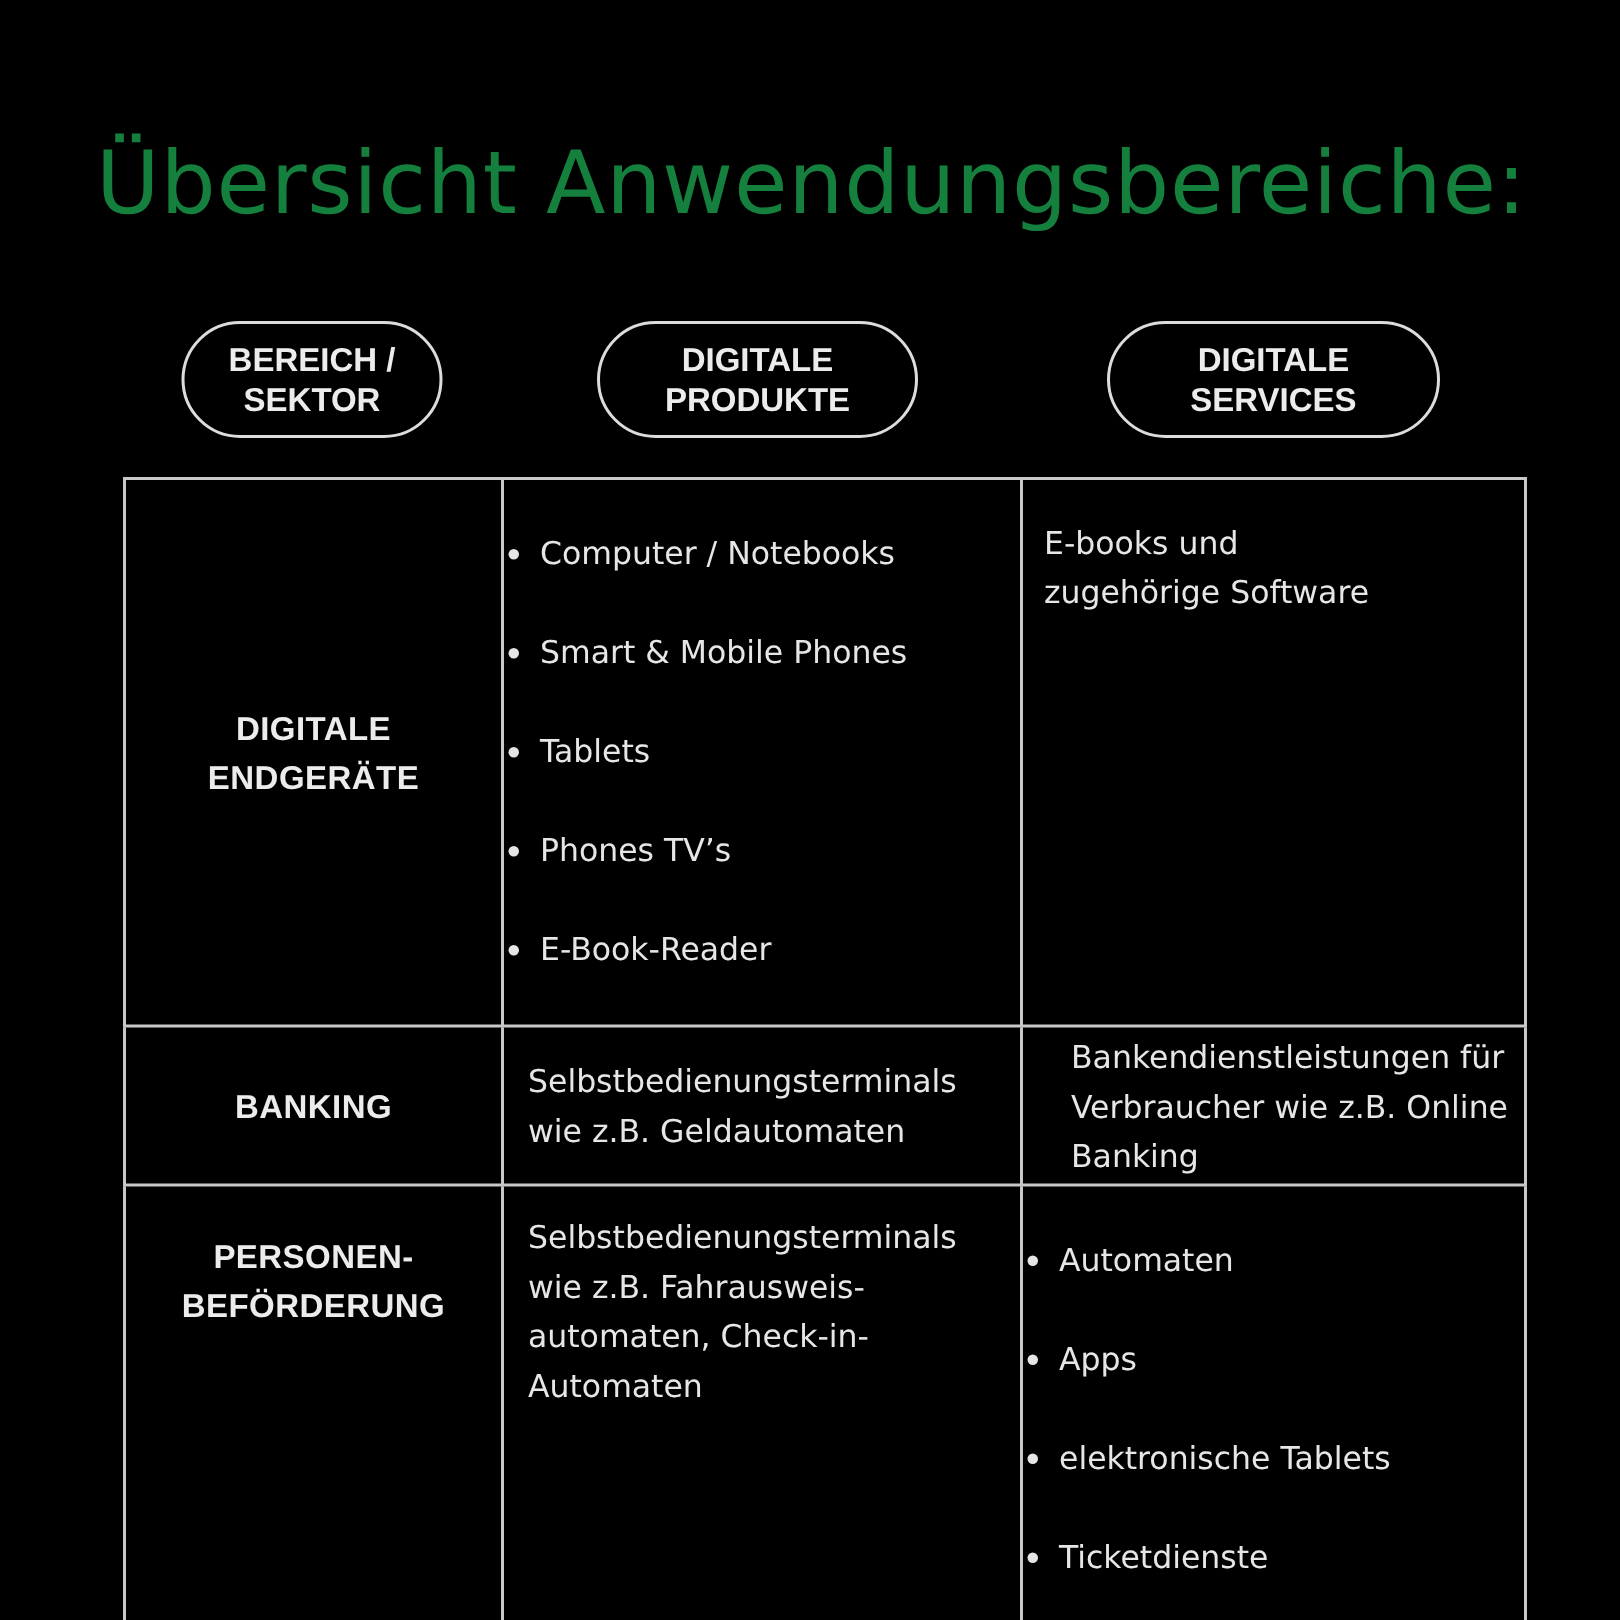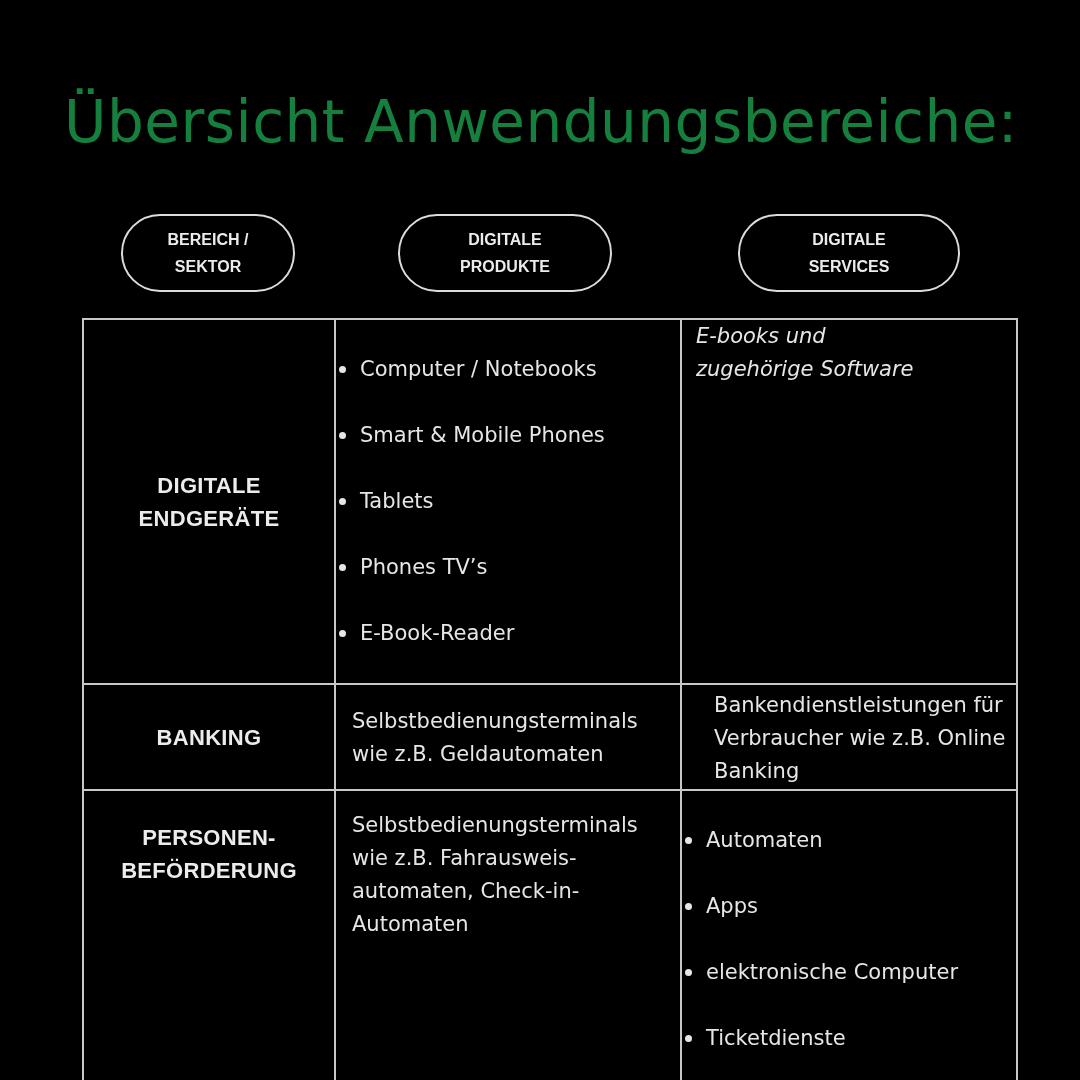--- a/index.html
+++ b/index.html
@@ -33,21 +33,21 @@
       top: 214px;
       height: 78px;
       border: 2px solid #dcdcdc;
       border-radius: 40px;
       box-sizing: border-box;
       display: flex;
       align-items: center;
       justify-content: center;
       text-align: center;
       font-weight: 700;
-      font-size: 16px;
+      font-size: 22px;
       line-height: 27px;
       color: #ececec;
       white-space: pre-line;
     }
     .pill.p1 { left: 121px; width: 174px; }
     .pill.p2 { left: 398px; width: 214px; }
     .pill.p3 { left: 738px; width: 222px; }
 
     table.grid {
       position: absolute;
@@ -103,21 +103,21 @@
       border-radius: 50%;
       background: #e6e6e6;
     }
     .r1 { height: 204px; }
     .r2 { height: 106px; }
     .r3 { height: 153px; }
 
     .pad-prod-list { padding: 16px 0 0 18px; border-radius: 23px; }
     .pad-prod-text { padding: 26px 0 0 16px; }
     .pad-prod-text3 { padding: 18px 0 0 16px; }
-    .pad-serv-top { padding: 0 0 0 14px; font-style: italic; }
+    .pad-serv-top { padding: 26px 0 0 14px; }
     .pad-serv-bank { padding: 4px 0 0 8px; margin-left: 24px; }
     .pad-serv-list { padding: 9px 0 0 12px; }
   </style>
 </head>
 <body>
 
 <h1 class="title">Übersicht Anwendungsbereiche:</h1>
 
 <div class="pill p1">BEREICH /
 SEKTOR</div>
@@ -171,20 +171,20 @@
       <td>
         <div class="celltext pad-prod-text3">Selbstbedienungsterminals
 wie z.B. Fahrausweis-
 automaten, Check-in-
 Automaten</div>
       </td>
       <td>
         <ul class="bullets celltext pad-serv-list">
           <li>Automaten</li>
           <li>Apps</li>
-          <li>elektronische Computer</li>
+          <li>elektronische Tablets</li>
           <li>Ticketdienste</li>
         </ul>
       </td>
     </tr>
 
   </tbody>
 </table>
 
 </body></html>

